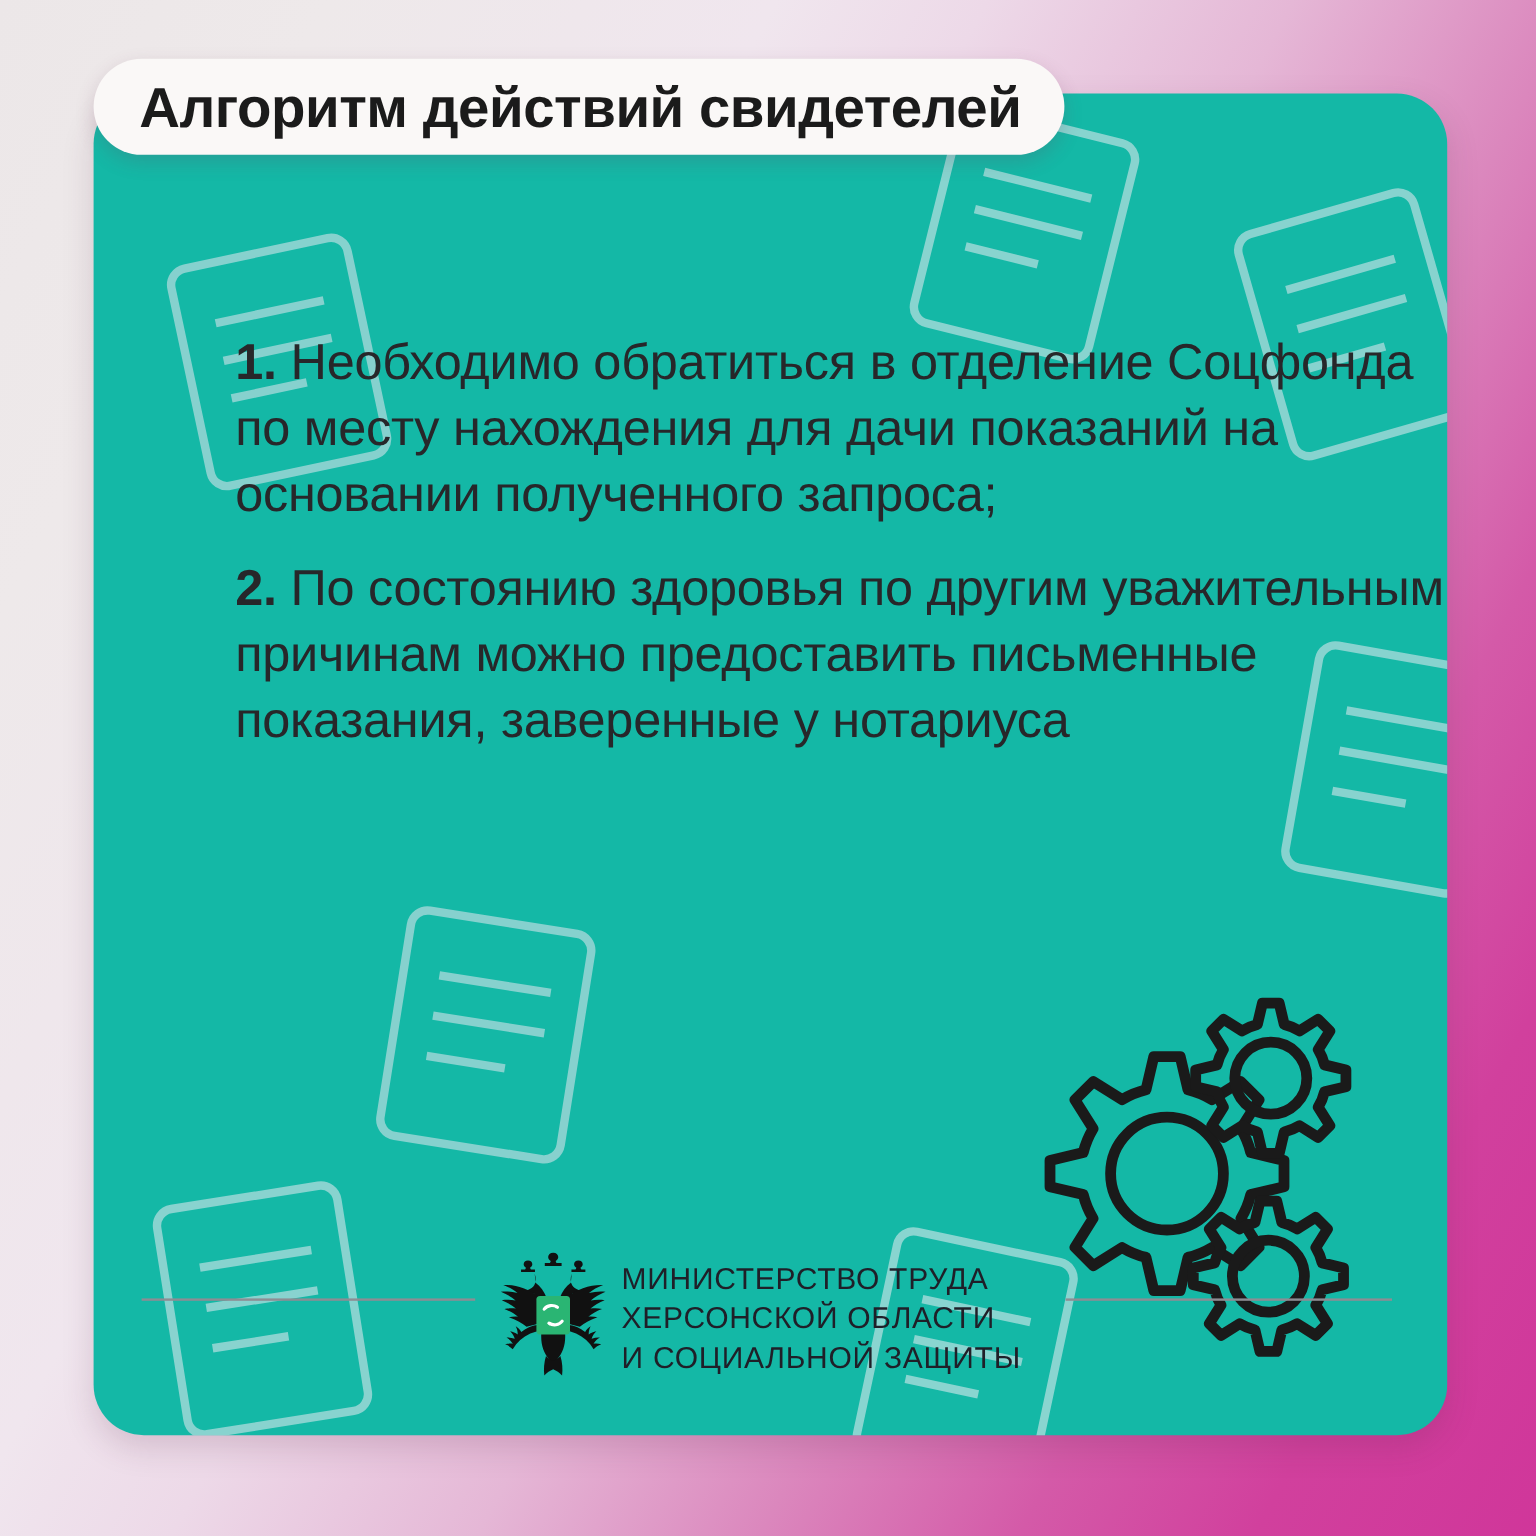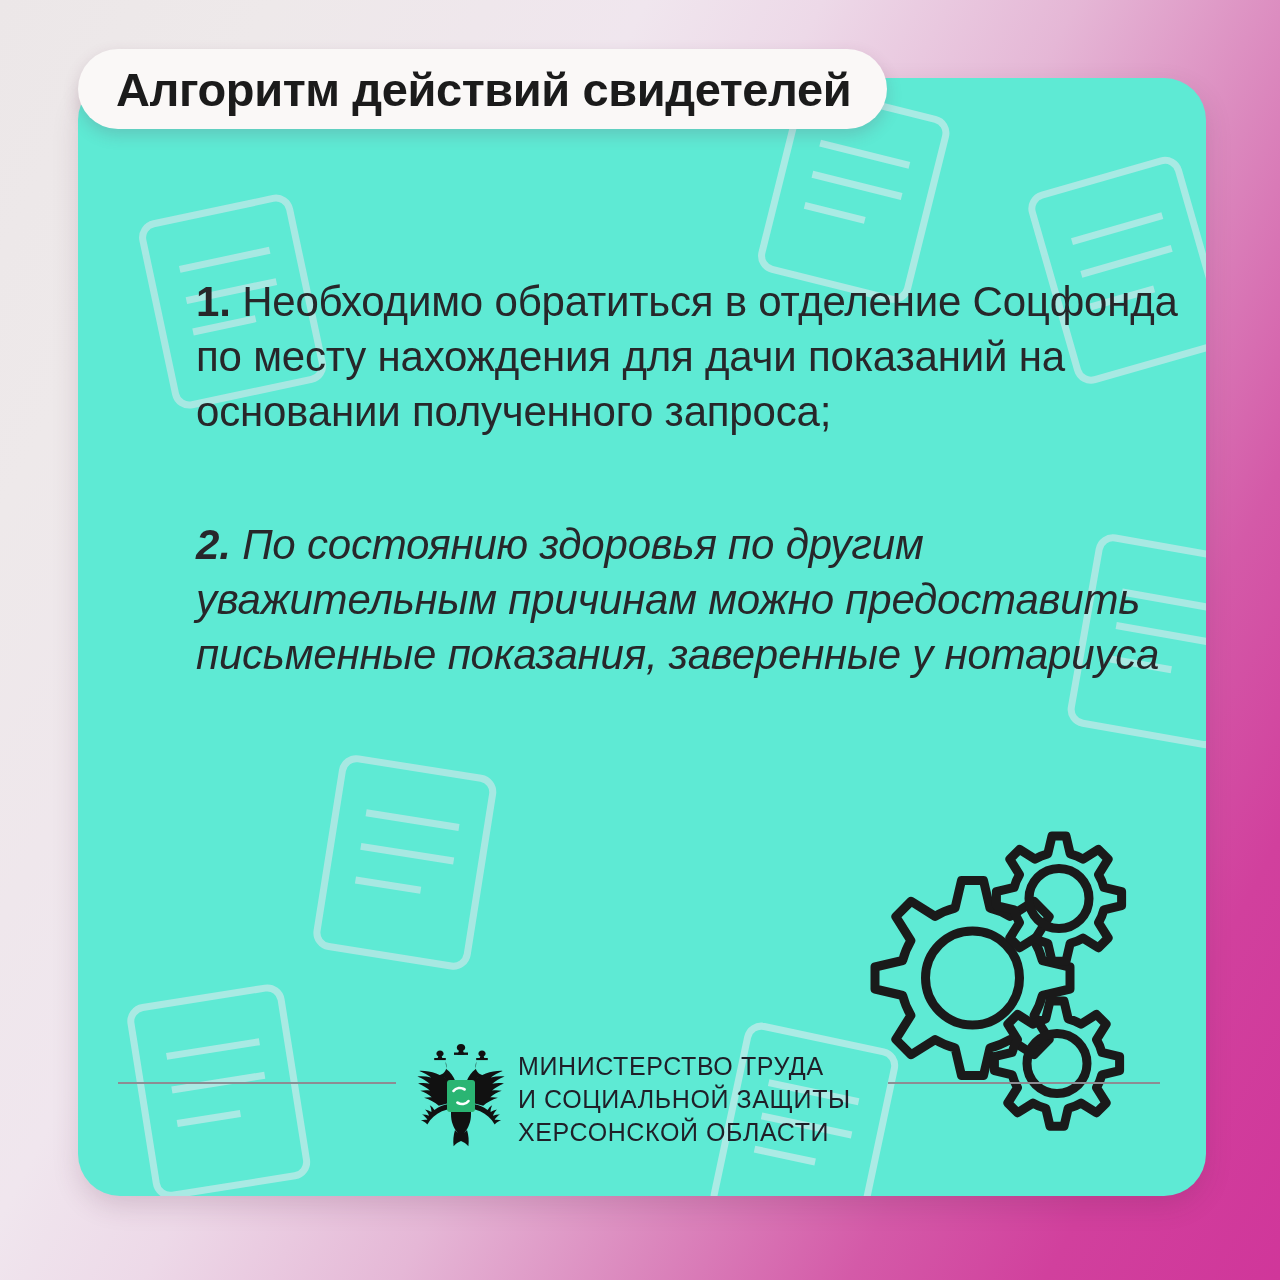--- a/index.html
+++ b/index.html
@@ -24,21 +24,21 @@
         #d1409d 88%,
         #d0369a 100%);
     position:relative;
   }
 
   
   .card {
     position:absolute;
     left:78px; top:78px;
     width:1128px; height:1118px;
-    background:#5eead4;
+    background:#14b8a6;
     border-radius:42px;
     box-shadow:0 10px 26px rgba(90,40,70,.17);
     overflow:hidden;
   }
 
   
   .wm {
     position:absolute;
     opacity:.55;
     pointer-events:none;
@@ -72,21 +72,21 @@
     left:118px; top:196px;
     width:1020px;
     z-index:3;
   }
   .para {
     font-size:42px;
     line-height:55px;
     color:#27272a;
     letter-spacing:-0.2px;
   }
-  .para + .para { margin-top:78px;font-style:italic; }
+  .para + .para { margin-top:23px; }
   .para b { font-weight:bold; }
 
   
   .gears {
     position:absolute;
     left:745px; top:750px;
     width:330px; height:320px;
     z-index:3;
   }
   .gears svg { display:block; width:100%; height:100%; }
@@ -314,21 +314,21 @@
         </g>
         <g fill="#ffffff">
           <path d="M55.8 45.2l2.2 2.4-3.2.7z"></path>
           <path d="M50.2 62.8l-2.2-2.4 3.2-.7z"></path>
         </g>
       </svg>
     </div>
 
     <div class="ministry">
       <div>МИНИСТЕРСТВО ТРУДА</div>
+      <div>ХЕРСОНСКОЙ ОБЛАСТИ</div>
       <div>И СОЦИАЛЬНОЙ ЗАЩИТЫ</div>
-      <div>ХЕРСОНСКОЙ ОБЛАСТИ</div>
     </div>
   </div>
 </div>
 
 <div class="title-pill">
   <span class="t">Алгоритм действий свидетелей</span>
 </div>
 
 </body></html>

